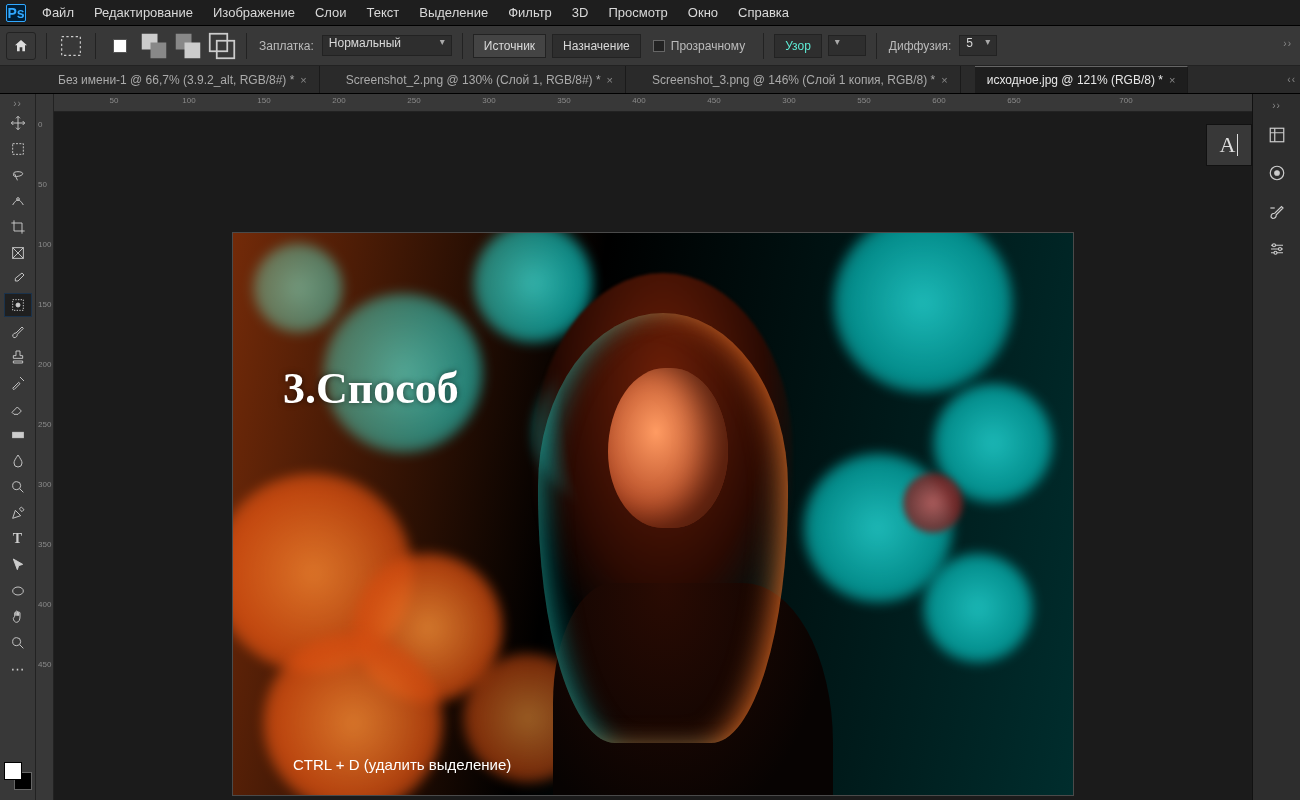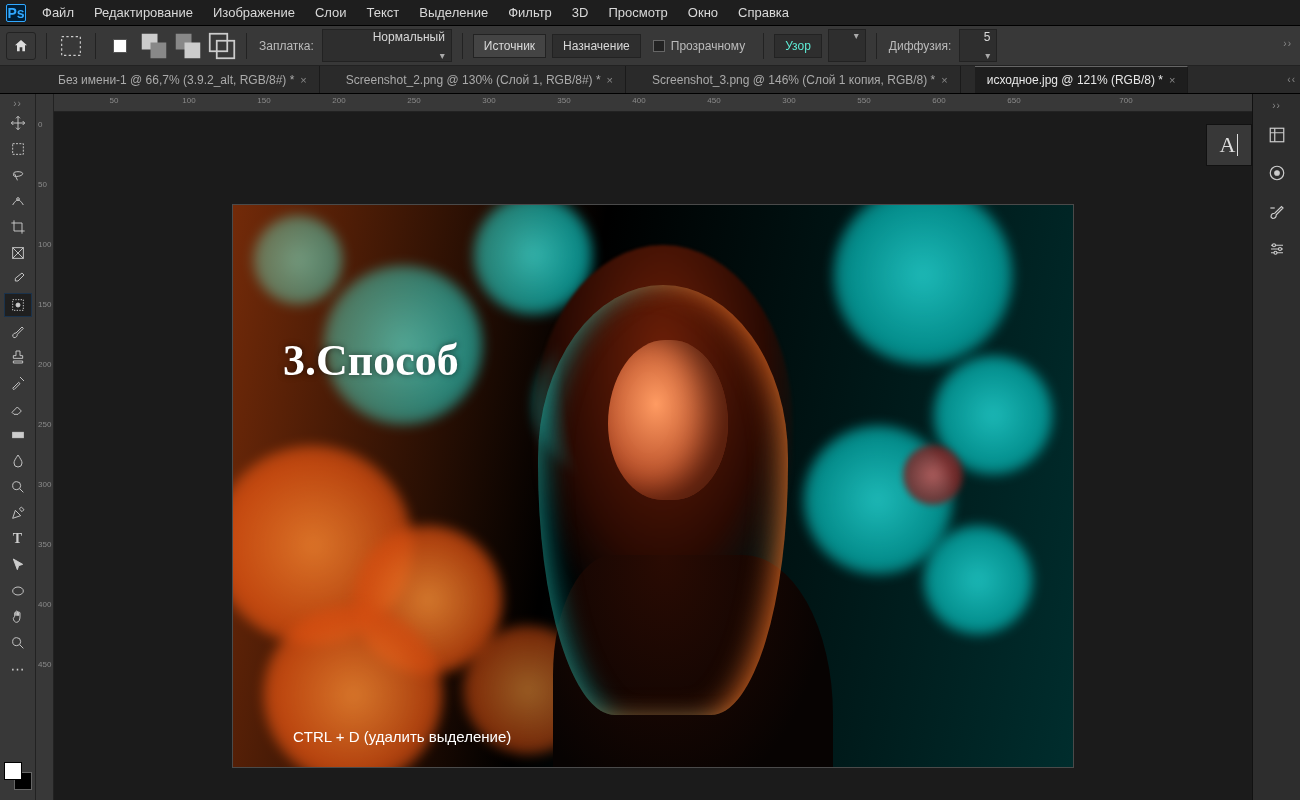--- a/index.html
+++ b/index.html
@@ -8,21 +8,21 @@
   .menubar { display:flex; align-items:center; height:26px; background:#1e1e1e; border-bottom:1px solid #000; }
   .ps-badge { width:20px; height:18px; margin:0 6px; background:#001e36; color:#31a8ff; font-weight:700; font-size:14px; display:flex; align-items:center; justify-content:center; border:1px solid #31a8ff; border-radius:2px; }
   .menubar .mitem { padding:4px 10px; font-size:13px; cursor:default; }
   
   .optbar { display:flex; align-items:center; height:40px; background:#383838; border-bottom:1px solid #222; padding:0 6px; gap:6px; position:relative; }
   .home-btn { width:30px; height:28px; display:flex; align-items:center; justify-content:center; background:#383838; border:1px solid #222; border-radius:3px; }
   .opt-ico { width:28px; height:28px; display:flex; align-items:center; justify-content:center; }
   .opt-sep { width:1px; height:26px; background:#222; margin:0 4px; }
   .swatch { width:14px; height:14px; border:1px solid #555; }
   .opt-label { font-size:12px; color:#bbb; padding:0 2px; }
-  .dropdown { height:33px; background:#2e2e2e; border:1px solid #222; display:flex; align-items:flex-end; padding:0 6px; min-width:130px; justify-content:space-between;flex-direction:column; }
+  .dropdown { height:21px; background:#2e2e2e; border:1px solid #222; display:flex; align-items:flex-start; padding:0 6px; min-width:130px; justify-content:space-between; }
   .mini-dd { min-width:38px; }
   .chev { font-size:10px; color:#aaa; }
   .btn { height:24px; padding:0 10px; background:#2e2e2e; border:1px solid #222; display:flex; align-items:center; font-size:12px; }
   .btn.active { background:#444; }
   .chk { width:12px; height:12px; border:1px solid #666; margin-right:4px; background:#222; }
   .expand-handle { position:absolute; right:8px; top:12px; font-size:10px; color:#888; }
   
   .tabstrip { display:flex; align-items:center; height:28px; background:#2a2a2a; border-bottom:1px solid #000; padding-left:46px; position:relative; overflow:hidden;gap:14px; }
   .tab { display:flex; align-items:center; height:28px; padding:0 12px; color:#aaa; border-right:1px solid #1a1a1a; font-size:12px; gap:6px; white-space:nowrap; }
   .tab.active { background:#1e1e1e; color:#e8e8e8; border-top:1px solid #666; }
@@ -34,21 +34,21 @@
   .tool { width:28px; height:24px; display:flex; align-items:center; justify-content:center; color:#ccc; font-size:14px; }
   .tool.sel { background:#1f1f1f; border:1px solid #0a84ff33; }
   .tool svg { width:16px; height:16px; stroke:#ccc; fill:none; stroke-width:1.4; }
   .tools .swatches { position:absolute; bottom:10px; width:28px; height:28px; }
   .swF { position:absolute; width:18px; height:18px; background:#fff; border:1px solid #000; left:0; top:0; }
   .swB { position:absolute; width:18px; height:18px; background:#000; border:1px solid #666; right:0; bottom:0; }
   .vruler { width:18px; background:#383838; border-right:1px solid #222; position:relative; font-size:8px; color:#8a8a8a; }
   
   .hruler { position:absolute; top:0; left:0; right:0; height:18px; background:#383838; border-bottom:1px solid #222; font-size:8px; color:#8a8a8a; }
   .canvas-wrap { flex:1; position:relative; background:#1b1b1b; }
-  .canvas { position:absolute; top:18px; left:0; right:0; bottom:0; display:flex; align-items:flex-start; justify-content:center; padding-top:92px; overflow:hidden; }
+  .canvas { position:absolute; top:18px; left:0; right:0; bottom:0; display:flex; align-items:flex-start; justify-content:center; padding-top:120px; overflow:hidden; }
   .doc { width:842px; height:564px; background:#000; border:1px solid #4a4a4a; position:relative; overflow:hidden; }
   .rpanel { width:48px; background:#2d2d2d; border-left:1px solid #111; display:flex; flex-direction:column; align-items:center; padding:6px 0; gap:10px; }
   .rpanel .picon { width:34px; height:28px; display:flex; align-items:center; justify-content:center; color:#ccc; font-size:15px; }
   
   .glyphfloat { position:absolute; top:30px; right:0; width:46px; height:42px; background:#383838; border:1px solid #111; display:flex; align-items:center; justify-content:center; font-family:"Times New Roman",serif; font-size:22px; color:#ddd; }
   .glyphfloat .cursor { display:inline-block; width:1px; height:22px; background:#ddd; margin-left:2px; }
   
   .hlabel { position:absolute; top:2px; transform:translateX(-50%); }
   .vlabel { position:absolute; left:2px; transform:translateY(-50%); }
   

